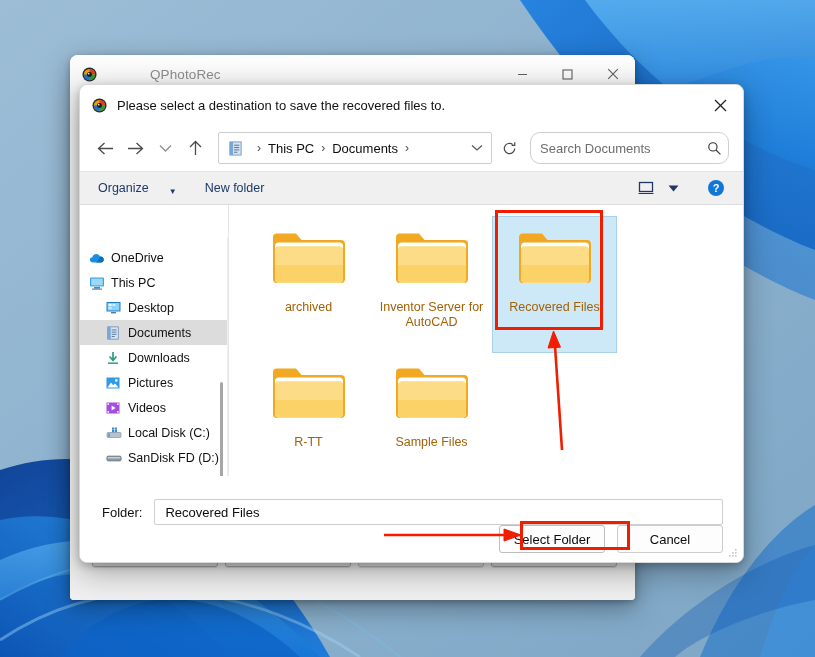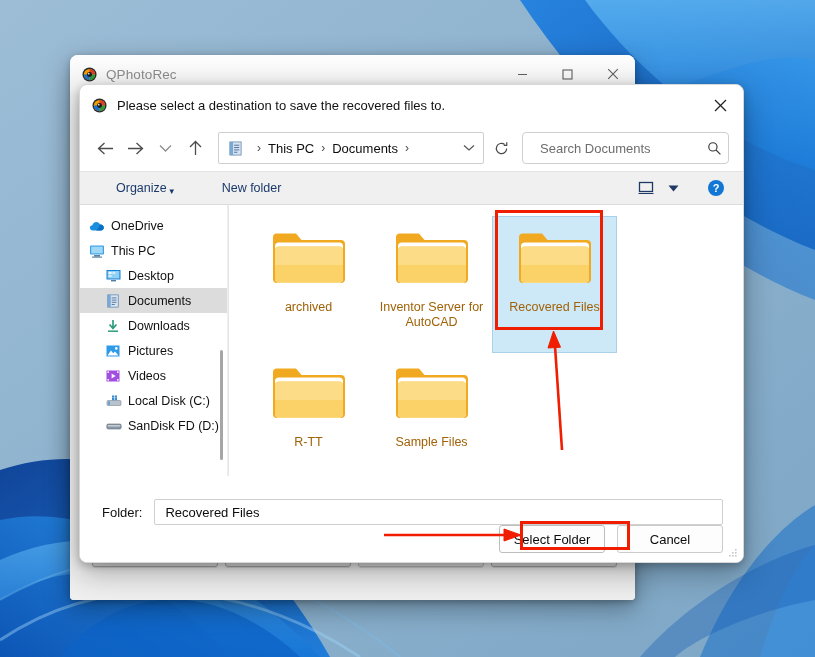--- a/index.html
+++ b/index.html
@@ -17,20 +17,21 @@
   #qpr-window{
     position:absolute;left:70px;top:55px;width:565px;height:545px;
     background:#f0f0f0;border-radius:8px 8px 4px 4px;
     box-shadow:0 8px 26px rgba(0,0,0,.35),0 2px 6px rgba(0,0,0,.25);
     overflow:hidden;
   }
   #qpr-titlebar{
     height:38px;background:linear-gradient(#fdfdfd,#f3f3f3);
     display:flex;align-items:center;position:relative;
     border-bottom:1px solid #e6e6e6;
+    gap:44px;
   }
   #qpr-titlebar .tb-icon{margin-left:12px;margin-right:9px;display:flex;}
   #qpr-title{font-size:13.5px;color:#8c8c8c;letter-spacing:.1px;}
   .win-ctrls{position:absolute;right:0;top:0;height:38px;display:flex;}
   .win-btn{width:45px;height:38px;display:flex;align-items:center;justify-content:center;
            color:#6a6a6a;font-size:13px;}
   .win-btn svg{display:block;}
 
   #qpr-body{position:absolute;left:0;right:0;top:38px;bottom:0;background:#f0f0f0;}
   #qpr-buttons{
@@ -69,46 +70,47 @@
     flex:1;height:30px;margin-left:8px;border:1px solid #cfcfcf;background:#fff;
     display:flex;align-items:center;border-radius:2px;min-width:0;
   }
   #crumbbox .cb-icon{margin:0 7px 0 9px;display:flex;}
   .crumb{font-size:13px;color:#0d0d0d;white-space:nowrap;}
   .crumb-sep{font-size:12px;color:#4a4a4a;margin:0 7px;}
   #crumb-drop{width:28px;height:28px;display:flex;align-items:center;justify-content:center;color:#555;margin-left:auto;}
   #refresh-btn{width:34px;height:30px;display:flex;align-items:center;justify-content:center;color:#4a4a4a;}
   #searchbox{
     width:197px;height:30px;border:1px solid #cfcfcf;background:#fff;margin-left:4px;
-    display:flex;border-radius:4px;padding-left:8px;
+    display:flex;border-radius:10px;
   }
   #searchbox input{
     flex:1;border:0;outline:0;font-size:13px;color:#111;background:transparent;
     font-family:"Liberation Sans",sans-serif;padding-left:9px;min-width:0;
   }
   #searchbox input::placeholder{color:#6d6d6d;opacity:1;}
   #search-ico{width:28px;display:flex;align-items:center;justify-content:center;color:#3a3a3a;}
 
   
   #cmdbar{
     height:32px;background:#f0f0f0;border-top:1px solid #e3e3e3;border-bottom:1px solid #dcdcdc;
     display:flex;align-items:center;padding:0 10px 0 18px;flex:none;
   }
-  .cmd{font-size:12.5px;color:#1b3a6b;display:flex;align-items:flex-end;gap:1px;margin-right:28px;margin-left:18px;}
+  .cmd{font-size:12.5px;color:#1b3a6b;display:flex;align-items:flex-end;gap:20px;margin-right:28px;}
   .cmd .caret{font-size:8px;color:#1b3a6b;position:relative;top:1px;}
   .cmd-right{margin-left:auto;display:flex;align-items:center;gap:0;}
   #view-btn{width:30px;height:26px;display:flex;align-items:center;justify-content:center;color:#1f3864;}
   #view-caret{width:24px;height:26px;display:flex;align-items:center;justify-content:center;color:#1f3864;}
   #help-btn{width:34px;height:26px;display:flex;align-items:center;justify-content:center;margin-left:14px;}
 
   
   #split{flex:1;display:flex;min-height:0;}
   #sidebar{
     width:147px;flex:none;background:#fff;position:relative;overflow:hidden;
     border-right:1px solid #eee;
+    margin-top:32px;
   }
   .side-item{
     height:25px;display:flex;align-items:center;padding-left:9px;font-size:12.5px;color:#101010;
     white-space:nowrap;
   }
   .side-item.indent{padding-left:26px;}
   .side-item.selected{background:#dcdcdc;}
   .side-item .si-ico{width:22px;display:flex;align-items:center;justify-content:flex-start;}
   #side-scroll{position:absolute;right:4px;top:145px;width:3px;height:110px;background:#a6a6a6;border-radius:2px;}
 

